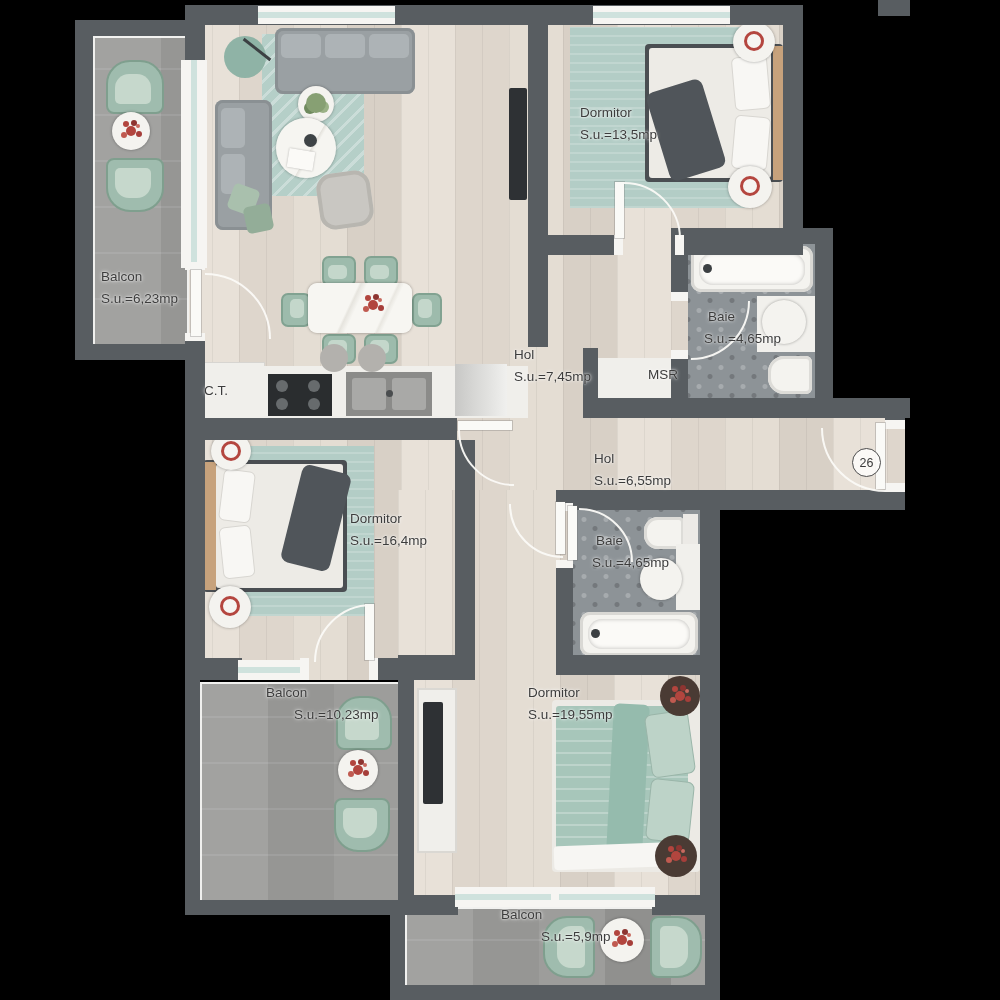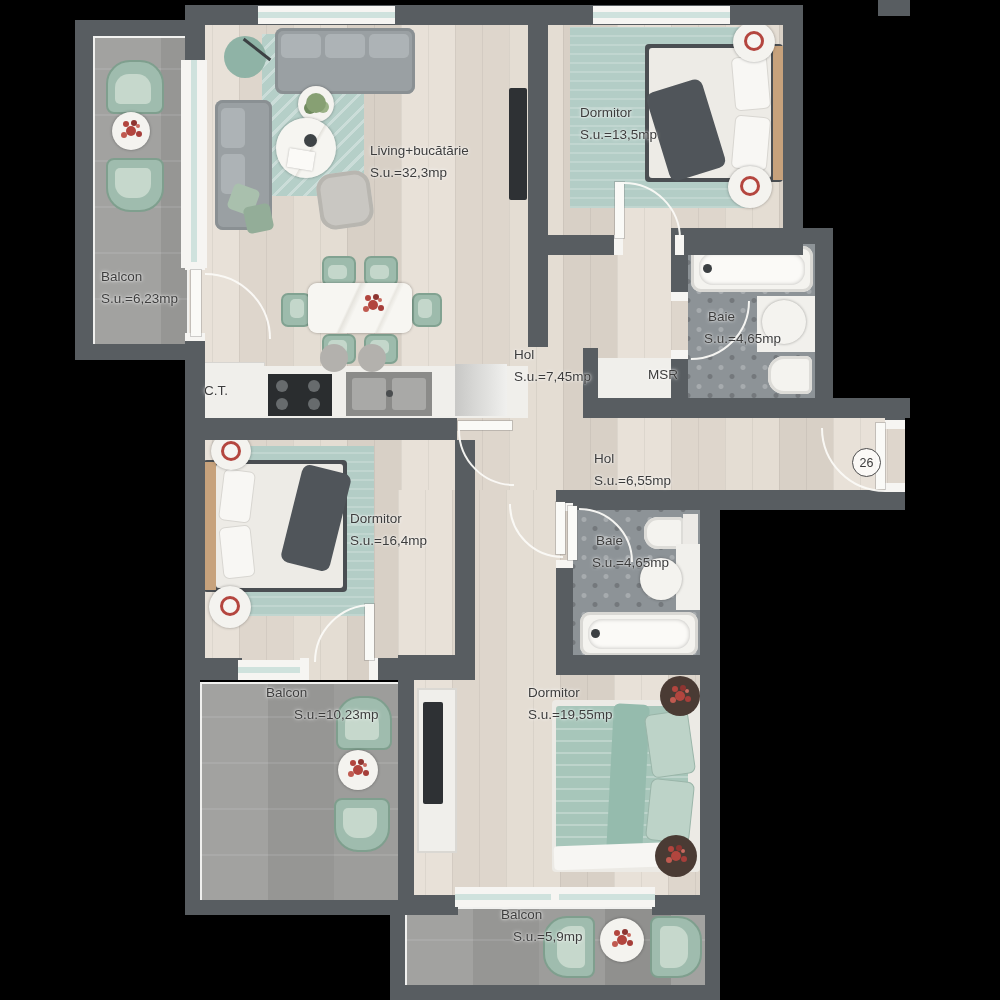--- a/index.html
+++ b/index.html
@@ -306,24 +306,20 @@
 
   <div class="jamb" style="left:885px;top:420px;width:20px;height:9px;"></div>
   <div class="jamb" style="left:885px;top:483px;width:20px;height:9px;"></div>
   <div class="leaf" style="left:876px;top:423px;width:9px;height:66px;"></div>
   <div class="arc qbl" style="left:821px;top:364px;width:124px;height:124px;"></div>
 
   <div class="badge" style="left: 852px; top: 448px;">
       <span>26</span>
     </div>
 
-  <div class="lbl" style="left:370px;top:140px;">
-    <div>Living+bucătărie</div>
-    <div>S.u.=32,3mp</div>
-  </div>
   <div class="lbl" style="left:580px;top:102px;">
     <div>Dormitor</div>
     <div>S.u.=13,5mp</div>
   </div>
   <div class="lbl" style="left:101px;top:266px;">
     <div>Balcon</div>
     <div>S.u.=6,23mp</div>
   </div>
   <div class="lbl" style="left:514px;top:344px;">
     <div>Hol</div>
@@ -354,16 +350,16 @@
   <div class="lbl" style="left:528px;top:682px;">
     <div>Dormitor</div>
     <div>S.u.=19,55mp</div>
   </div>
   <div class="lbl" style="left:266px;top:682px;">
     <div>Balcon</div>
     <div style="margin-left:28px;">S.u.=10,23mp</div>
   </div>
   <div class="lbl" style="left:501px;top:904px;">
     <div>Balcon</div>
-    <div style="margin-left:12px;">S.u.=5,9mp</div>
+    <div style="margin-left:40px;">S.u.=5,9mp</div>
   </div>
 
 </div>
 
 </body></html>

